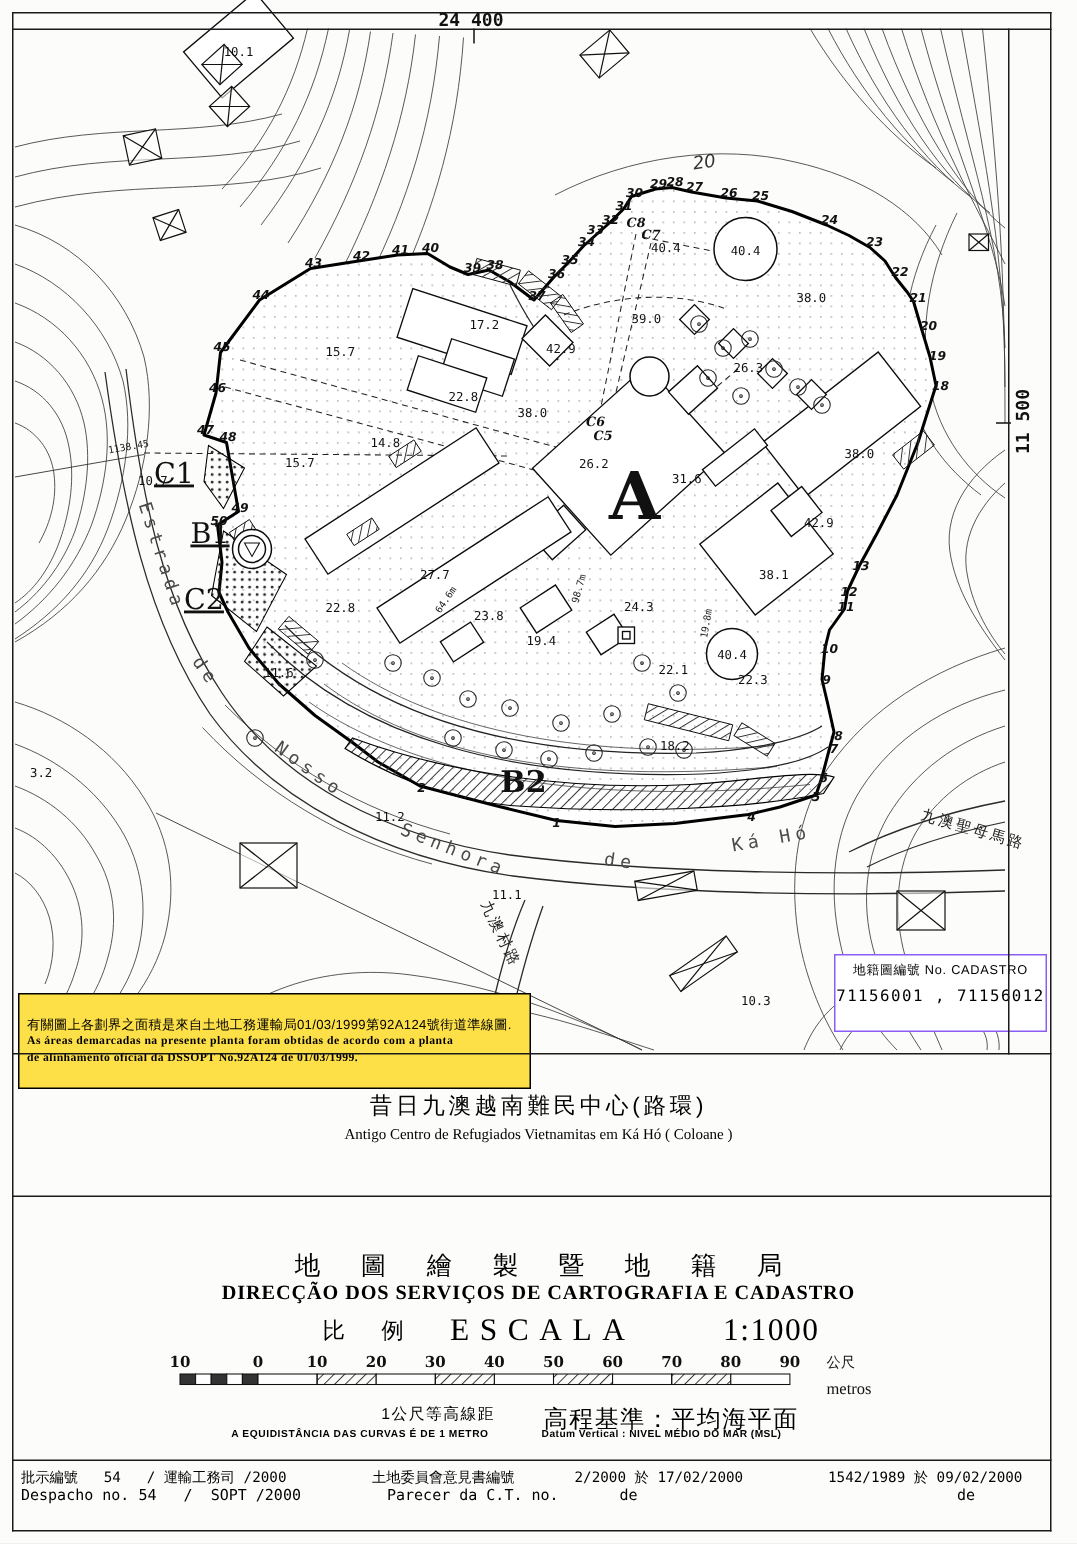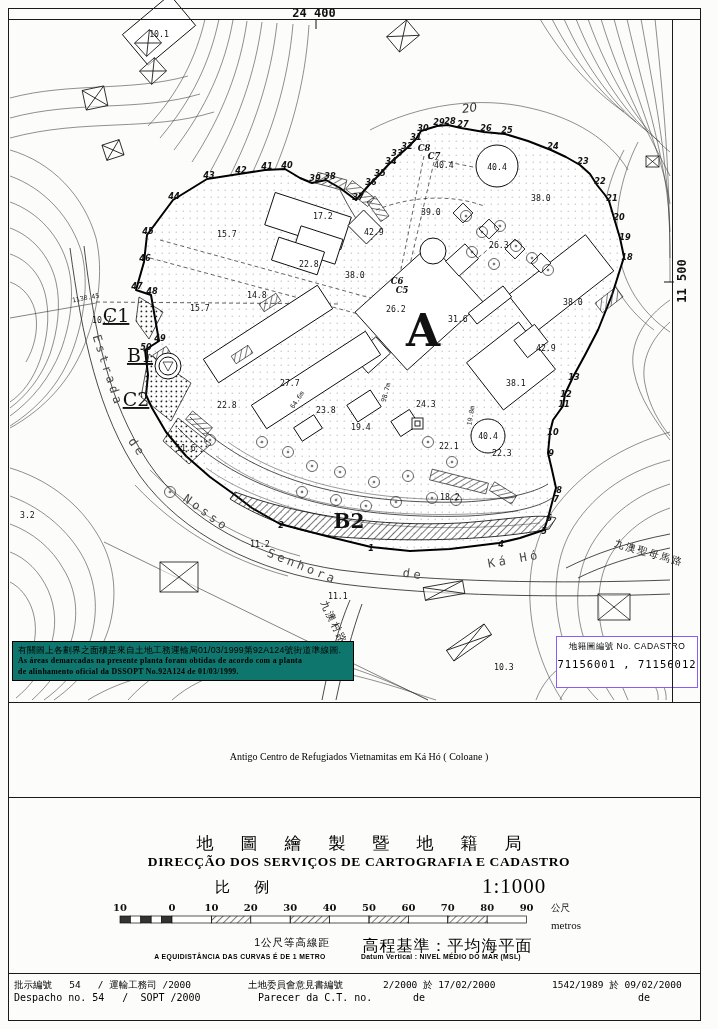--- a/index.html
+++ b/index.html
@@ -29,21 +29,21 @@
   .bld circle{fill:#fff;stroke:#0d0d0d;stroke-width:1}
   .stair rect{fill:url(#hatch);stroke:#0d0d0d;stroke-width:.6}
   .trees circle{fill:none;stroke:#222;stroke-width:.7}
   .dash path{fill:none;stroke:#222;stroke-width:.7;stroke-dasharray:4 3}
   .xbox rect{fill:#fff;fill-opacity:.6;stroke:#111;stroke-width:.8}
   .xbox line{stroke:#111;stroke-width:.8}
   .thin{stroke:#333;stroke-width:.6;fill:none}
   .iloop path{fill:none;stroke:#222;stroke-width:.8}
   .icont path{fill:none;stroke:#444;stroke-width:.55}
   .tick{stroke:#111;stroke-width:1}
-  .notebox{position:absolute;left:12px;top:641px;width:330px;background:#0f766e;border:1.3px solid #000;padding:3px 5px;line-height:1.3}
+  .notebox{position:absolute;left:12px;top:662px;width:330px;background:#fde047;border:1.3px solid #000;padding:15px 5px;line-height:1.3}
   .notebox .zh{font-size:8.8px;letter-spacing:.2px}
   .notebox .pt{font-size:7.8px;font-weight:bold;font-family:"Liberation Serif",serif;letter-spacing:.3px}
   .cadbox{position:absolute;left:556px;top:636px;width:140px;height:50px;background:#fff;border:1px solid #8b5cf6;text-align:center}
   .cadbox .r1{font-size:8.5px;margin-top:4px;letter-spacing:.5px}
   .cadbox .r2{font-size:10.5px;font-family:"DejaVu Sans Mono",monospace;letter-spacing:1px;margin-top:5px}
   .titlezh{position:absolute;left:0;top:728px;width:100%;text-align:center;font-size:15px;letter-spacing:2.5px}
   .titlept{position:absolute;left:0;top:751px;width:100%;text-align:center;font-size:10px;font-family:"Liberation Serif",serif}
   .agencyzh{position:absolute;left:0;top:832px;width:100%;text-align:center;font-size:17px;letter-spacing:27px;text-indent:27px}
   .agencypt{position:absolute;left:0;top:854px;width:100%;text-align:center;font-size:13.5px;font-weight:bold;font-family:"Liberation Serif",serif;letter-spacing:.6px}
   .escalazh{position:absolute;left:215px;top:878px;font-size:15px;letter-spacing:10px}
@@ -448,25 +448,27 @@
   <div class="ln" style="left:8px;top:8px;width:693px;height:1px"></div>
   <div class="ln" style="left:8px;top:19px;width:693px;height:1px"></div>
   <div class="ln" style="left:8px;top:8px;width:1px;height:1013px"></div>
   <div class="ln" style="left:700px;top:8px;width:1px;height:1013px"></div>
   <div class="ln" style="left:672px;top:19px;width:1px;height:684px"></div>
   <div class="ln" style="left:8px;top:702px;width:693px;height:1px"></div>
   <div class="ln" style="left:8px;top:797px;width:693px;height:1px"></div>
   <div class="ln" style="left:8px;top:973px;width:693px;height:1px"></div>
   <div class="ln" style="left:8px;top:1020px;width:693px;height:1px"></div>
 
+  <div class="titlezh">昔日九澳越南難民中心(路環)</div>
   <div class="titlept">Antigo Centro de Refugiados Vietnamitas em Ká Hó ( Coloane )</div>
 
   <div class="agencyzh">地圖繪製暨地籍局</div>
   <div class="agencypt">DIRECÇÃO DOS SERVIÇOS DE CARTOGRAFIA E CADASTRO</div>
   <span class="escalazh">比 例</span>
+  <span class="escalaword">ESCALA</span>
   <span class="escalaval">1:1000</span>
 
   <svg id="scalebar" style="position:absolute;left:0;top:898px" width="718" height="42" viewBox="0 0 718 42">
       <rect x="120" y="18" width="10.4" height="7" fill="#333" stroke="#111" stroke-width="0.7"></rect>
       <rect x="130.4" y="18" width="10.4" height="7" fill="#fff" stroke="#111" stroke-width="0.7"></rect>
       <rect x="140.8" y="18" width="10.4" height="7" fill="#333" stroke="#111" stroke-width="0.7"></rect>
       <rect x="151.2" y="18" width="10.4" height="7" fill="#fff" stroke="#111" stroke-width="0.7"></rect>
       <rect x="161.6" y="18" width="10.4" height="7" fill="#333" stroke="#111" stroke-width="0.7"></rect>
       <rect x="172" y="18" width="39.4" height="7" fill="#fff" stroke="#111" stroke-width="0.7"></rect>
       <rect x="211.4" y="18" width="39.4" height="7" fill="url(#hatch)" stroke="#111" stroke-width="0.7"></rect>

